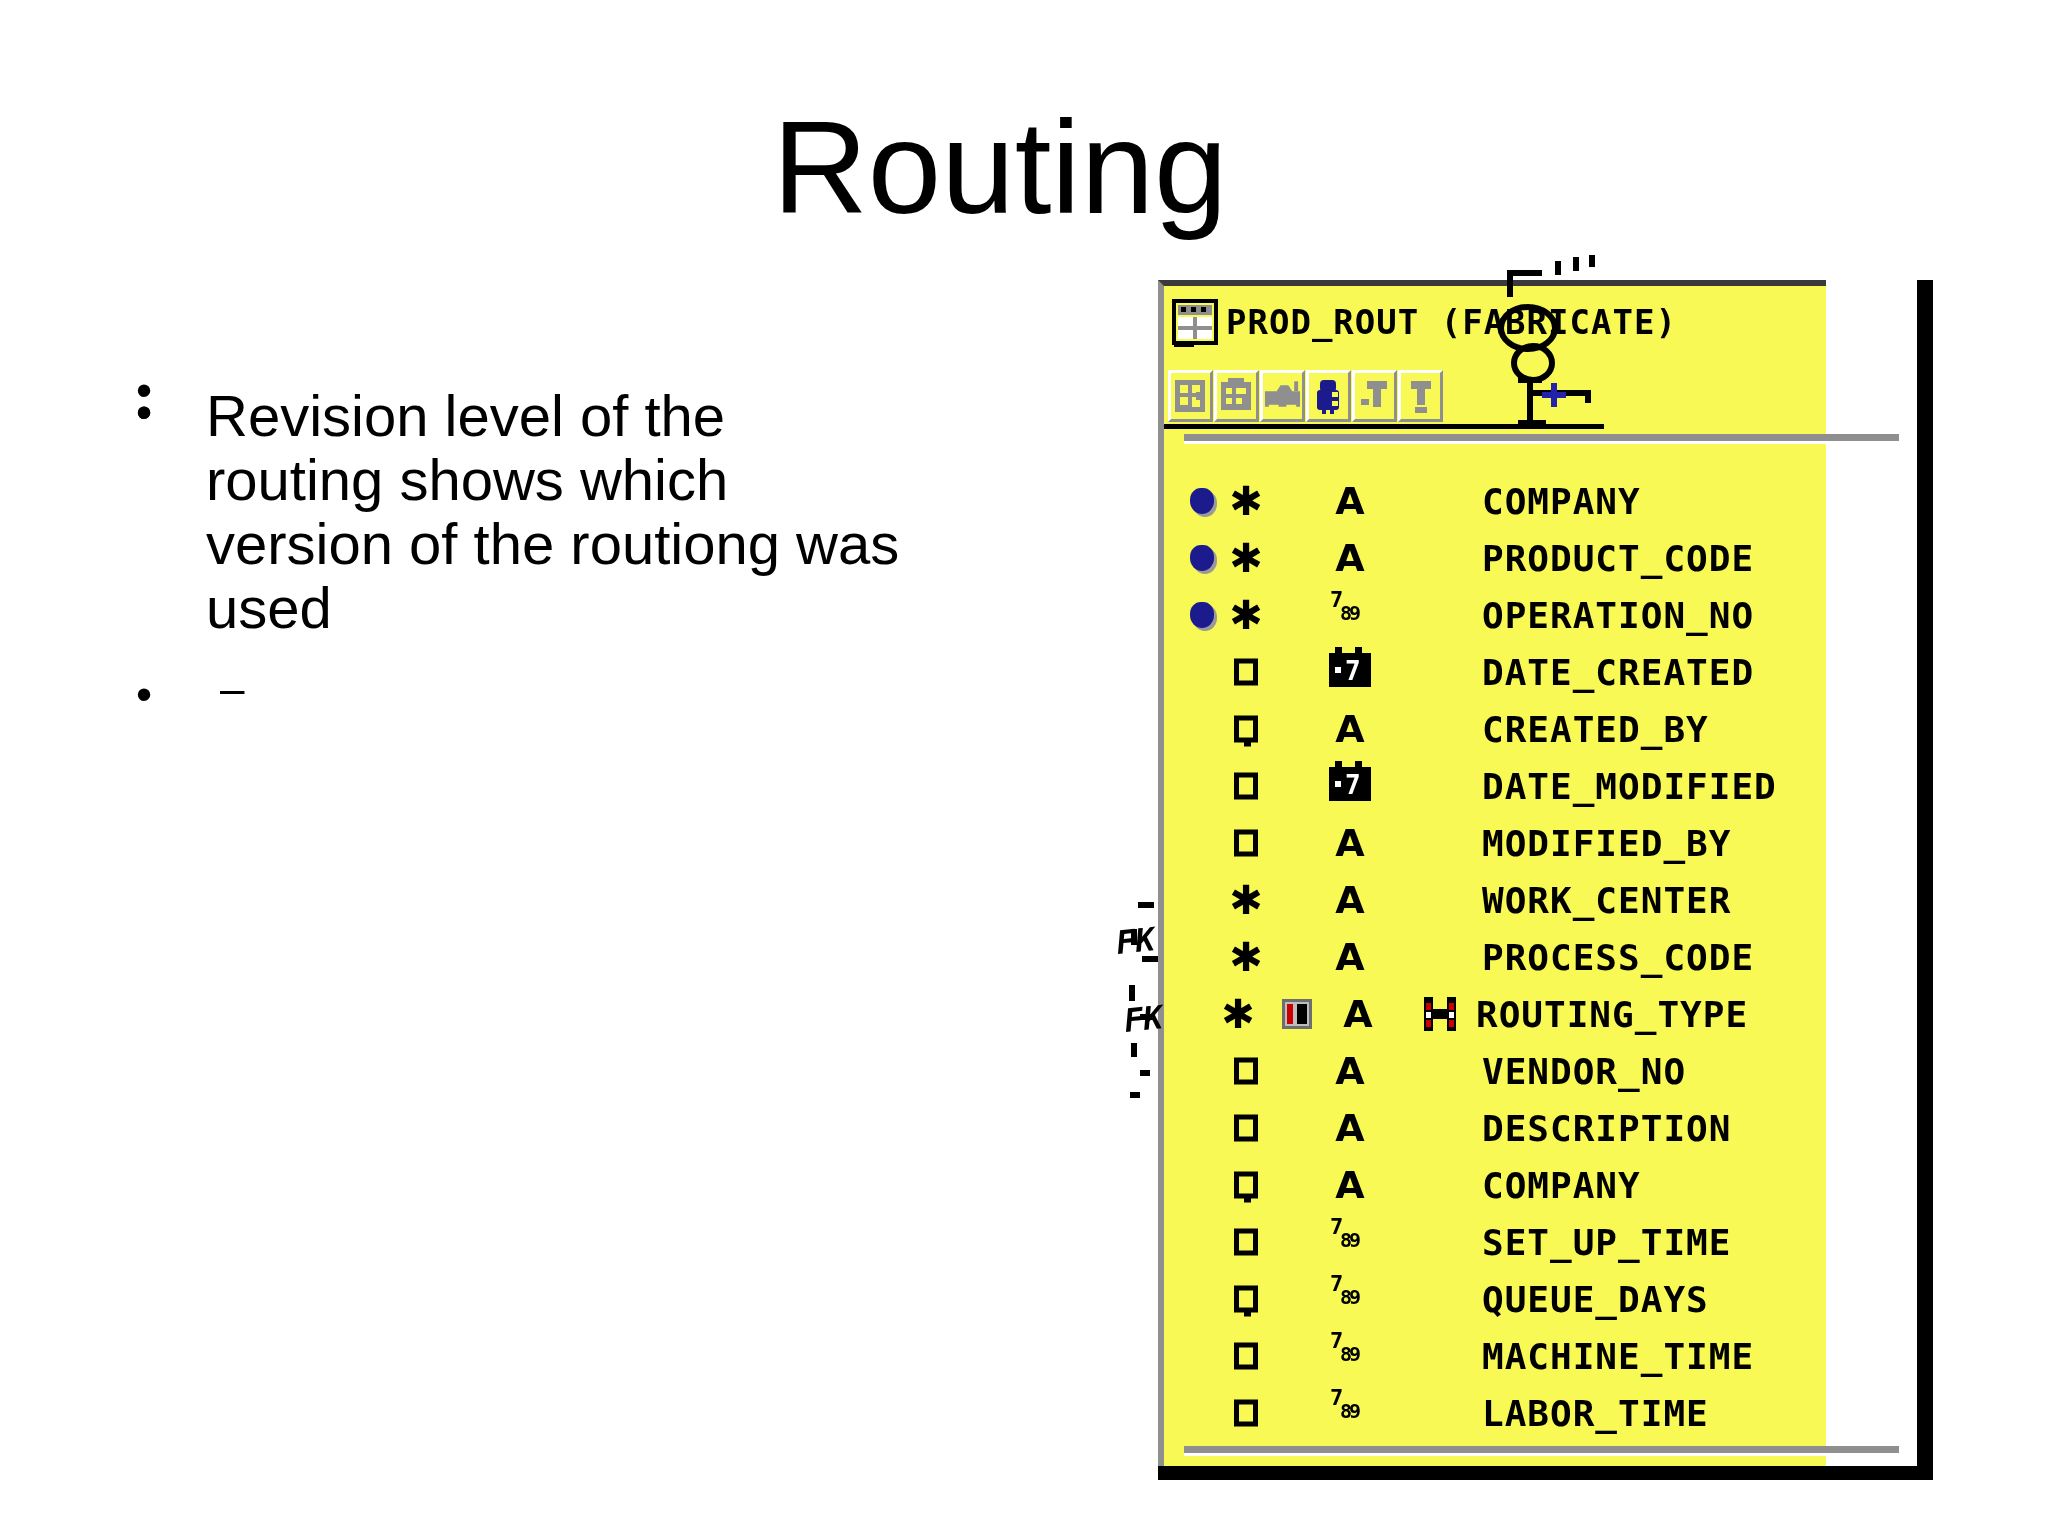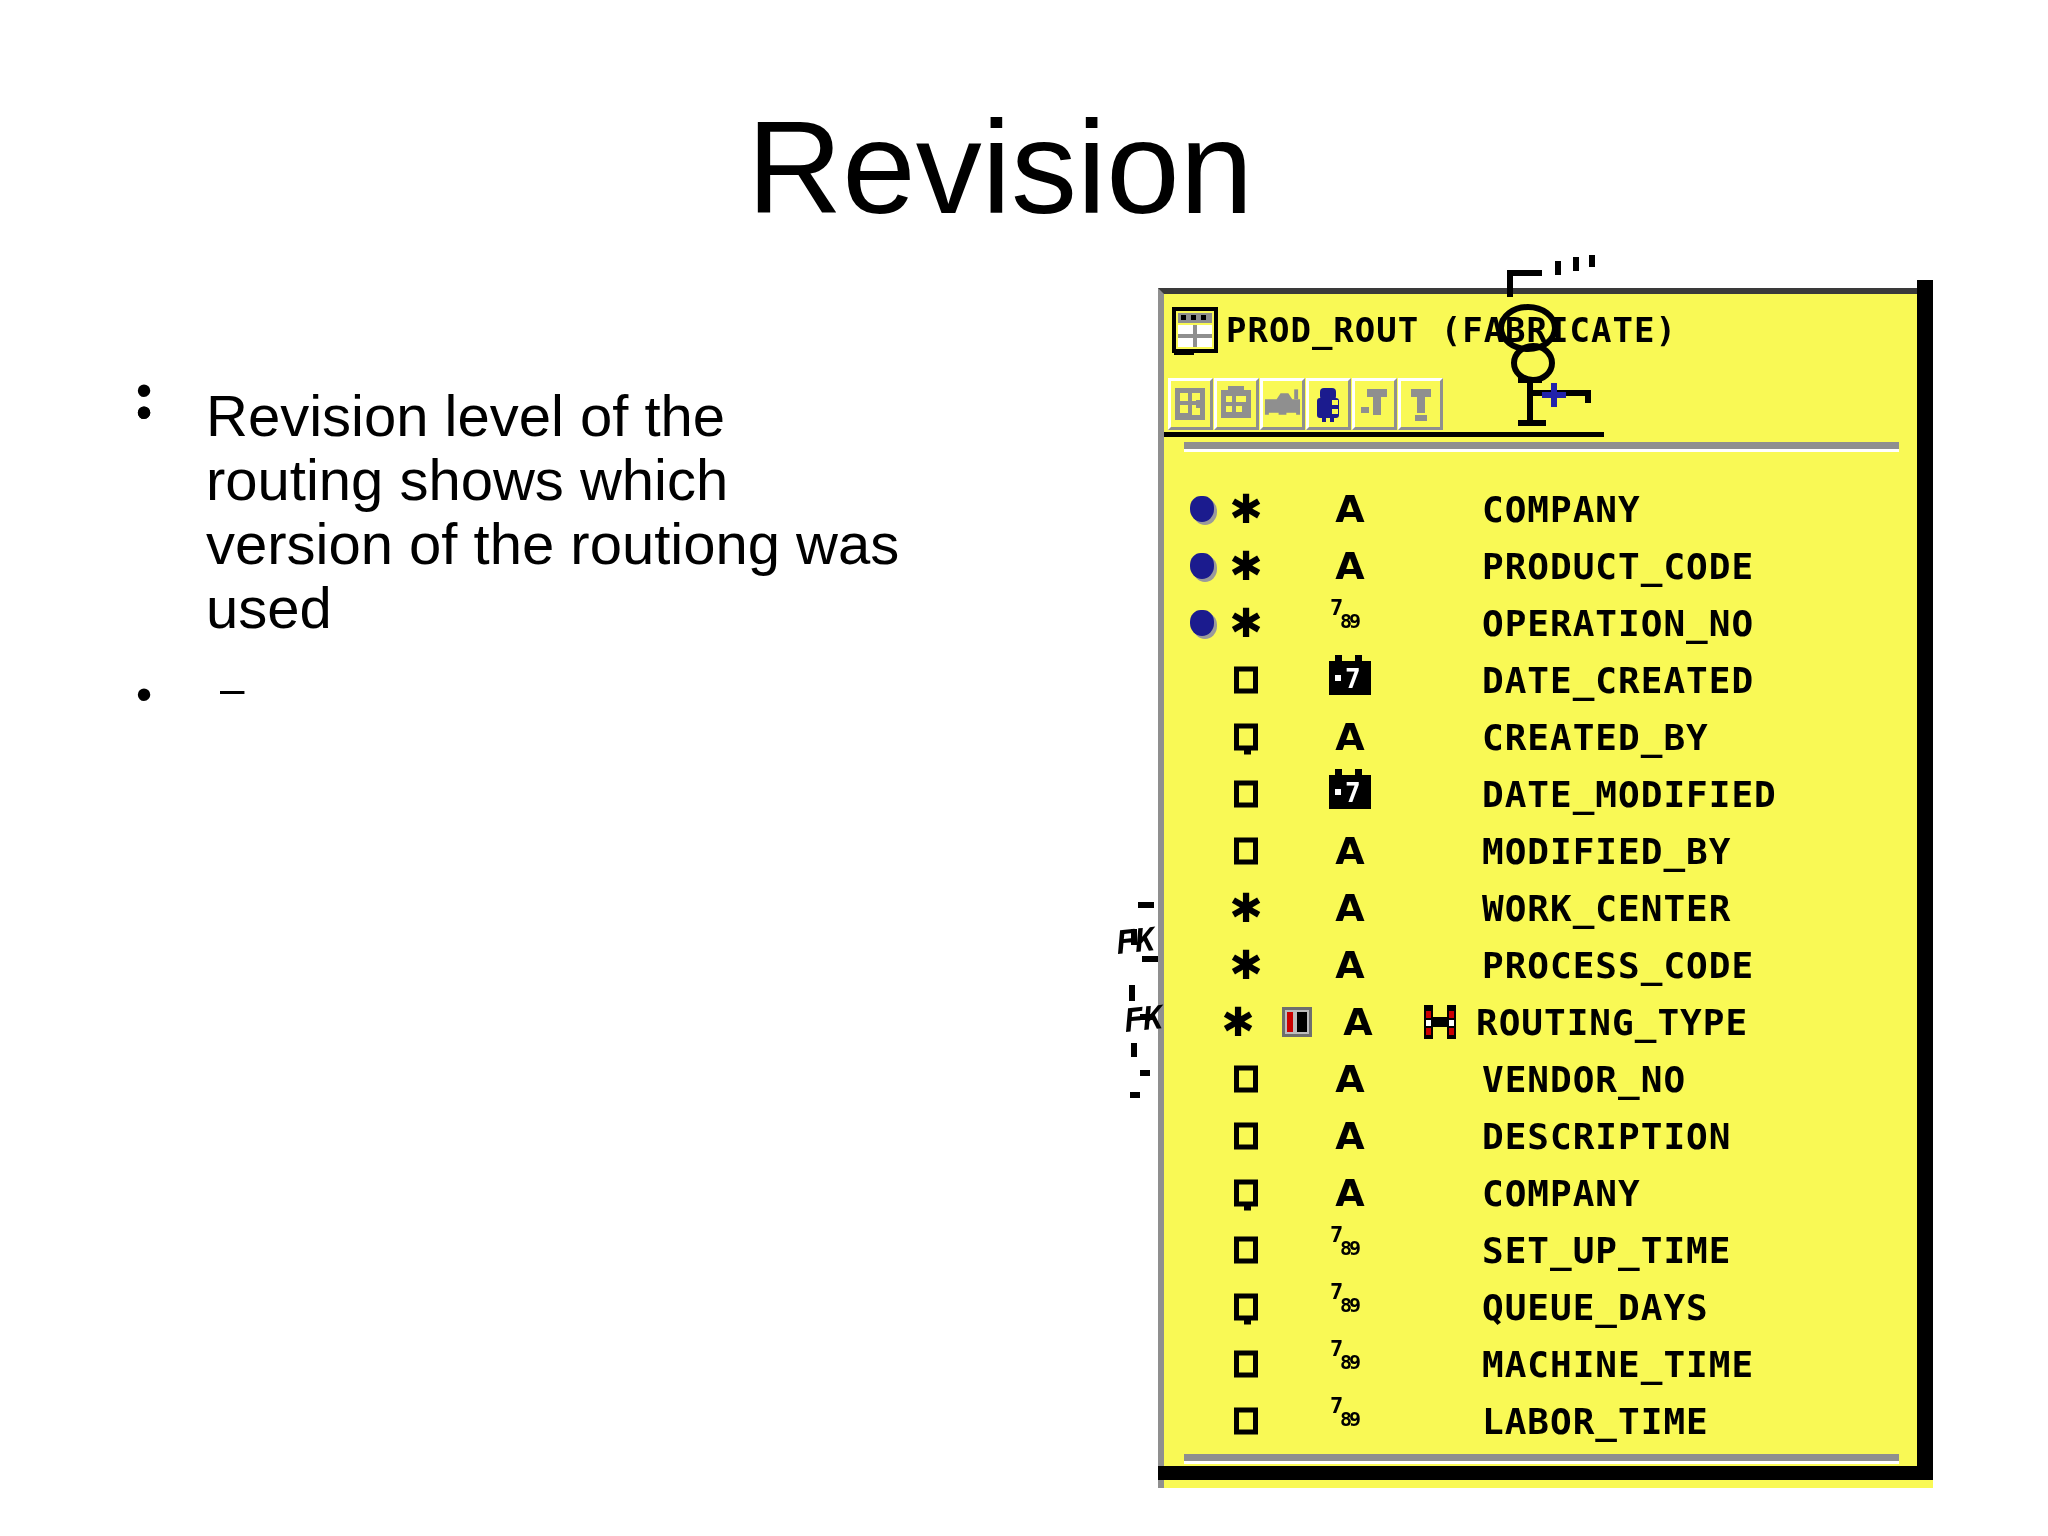--- a/index.html
+++ b/index.html
@@ -9,21 +9,21 @@
   
   #title{position:absolute;left:0;top:92px;width:2000px;text-align:center;
          font-size:132px;font-weight:400;letter-spacing:0px;}
   #bullets{position:absolute;left:128px;top:362px;width:790px;}
   .b1{position:relative;padding-left:78px;font-size:58px;line-height:64px;margin-bottom:22px;}
   .b1 .mark{position:absolute;left:8px;top:-4px;font-size:46px;}
   .b2{position:relative;padding-left:160px;font-size:48px;line-height:54px;margin-bottom:26px;width:640px;}
   .b2 .mark{position:absolute;left:92px;top:0px;font-size:44px;}
 
   
-  #panel{position:absolute;left:1158px;top:288px;width:775px;height:1200px;
+  #panel{position:absolute;left:1158px;top:280px;width:668px;height:1200px;
          background:#f9f955;border-left:6px solid #8f8f8f;border-top:6px solid #3a3a3a;
          box-sizing:border-box;}
   #panel-shadow-r{position:absolute;left:1917px;top:280px;width:16px;height:1200px;background:#000;}
   #panel-shadow-b{position:absolute;left:1158px;top:1466px;width:775px;height:14px;background:#000;}
 
   #panel-titlebar{position:absolute;left:8px;top:8px;height:56px;display:flex;align-items:center;}
   #panel-title{font-family:"DejaVu Sans Mono",monospace;font-weight:700;font-size:34px;
                letter-spacing:1px;margin-left:8px;white-space:nowrap;}
   #panel-toolbar{position:absolute;left:4px;top:84px;display:flex;}
   .tbtn{width:45px;height:52px;background:#f9f955;border-top:3px solid #ffffff;border-left:3px solid #ffffff;
@@ -72,21 +72,21 @@
   #fk-1{left:1116px;top:922px;}
   #fk-2{left:1124px;top:1000px;}
 
   svg{display:block;}
   .annotation{position:absolute;z-index:6;}
 </style>
 </head>
 <body>
 <div id="slide">
 
-  <div id="title">Revision</div>
+  <div id="title">Routing</div>
 
   <div id="bullets">
       <div class="b1"><span class="mark">•</span></div>
       <div class="b1"><span class="mark">•</span></div>
       <div class="b1"><span class="mark">•</span><span>Revision level of the routing shows which version of the routiong was used</span></div>
       <div class="b2"><span class="mark">–</span></div>
       <div class="b1"><span class="mark">•</span></div>
     </div>
 
   <div id="panel">

